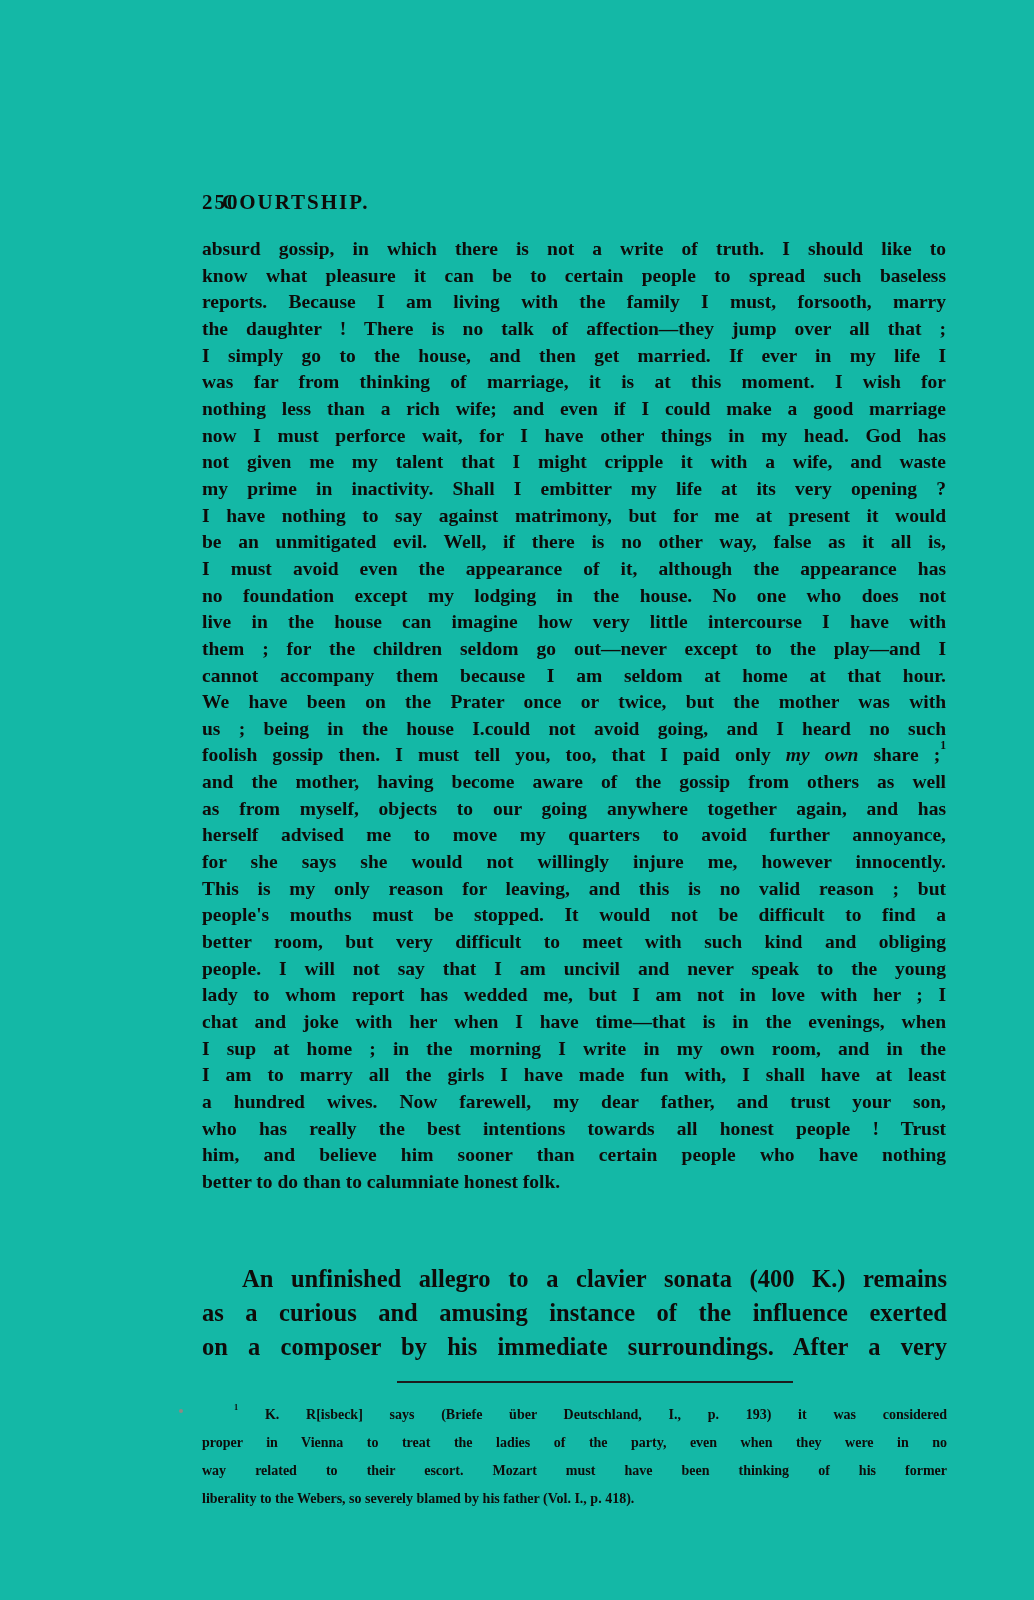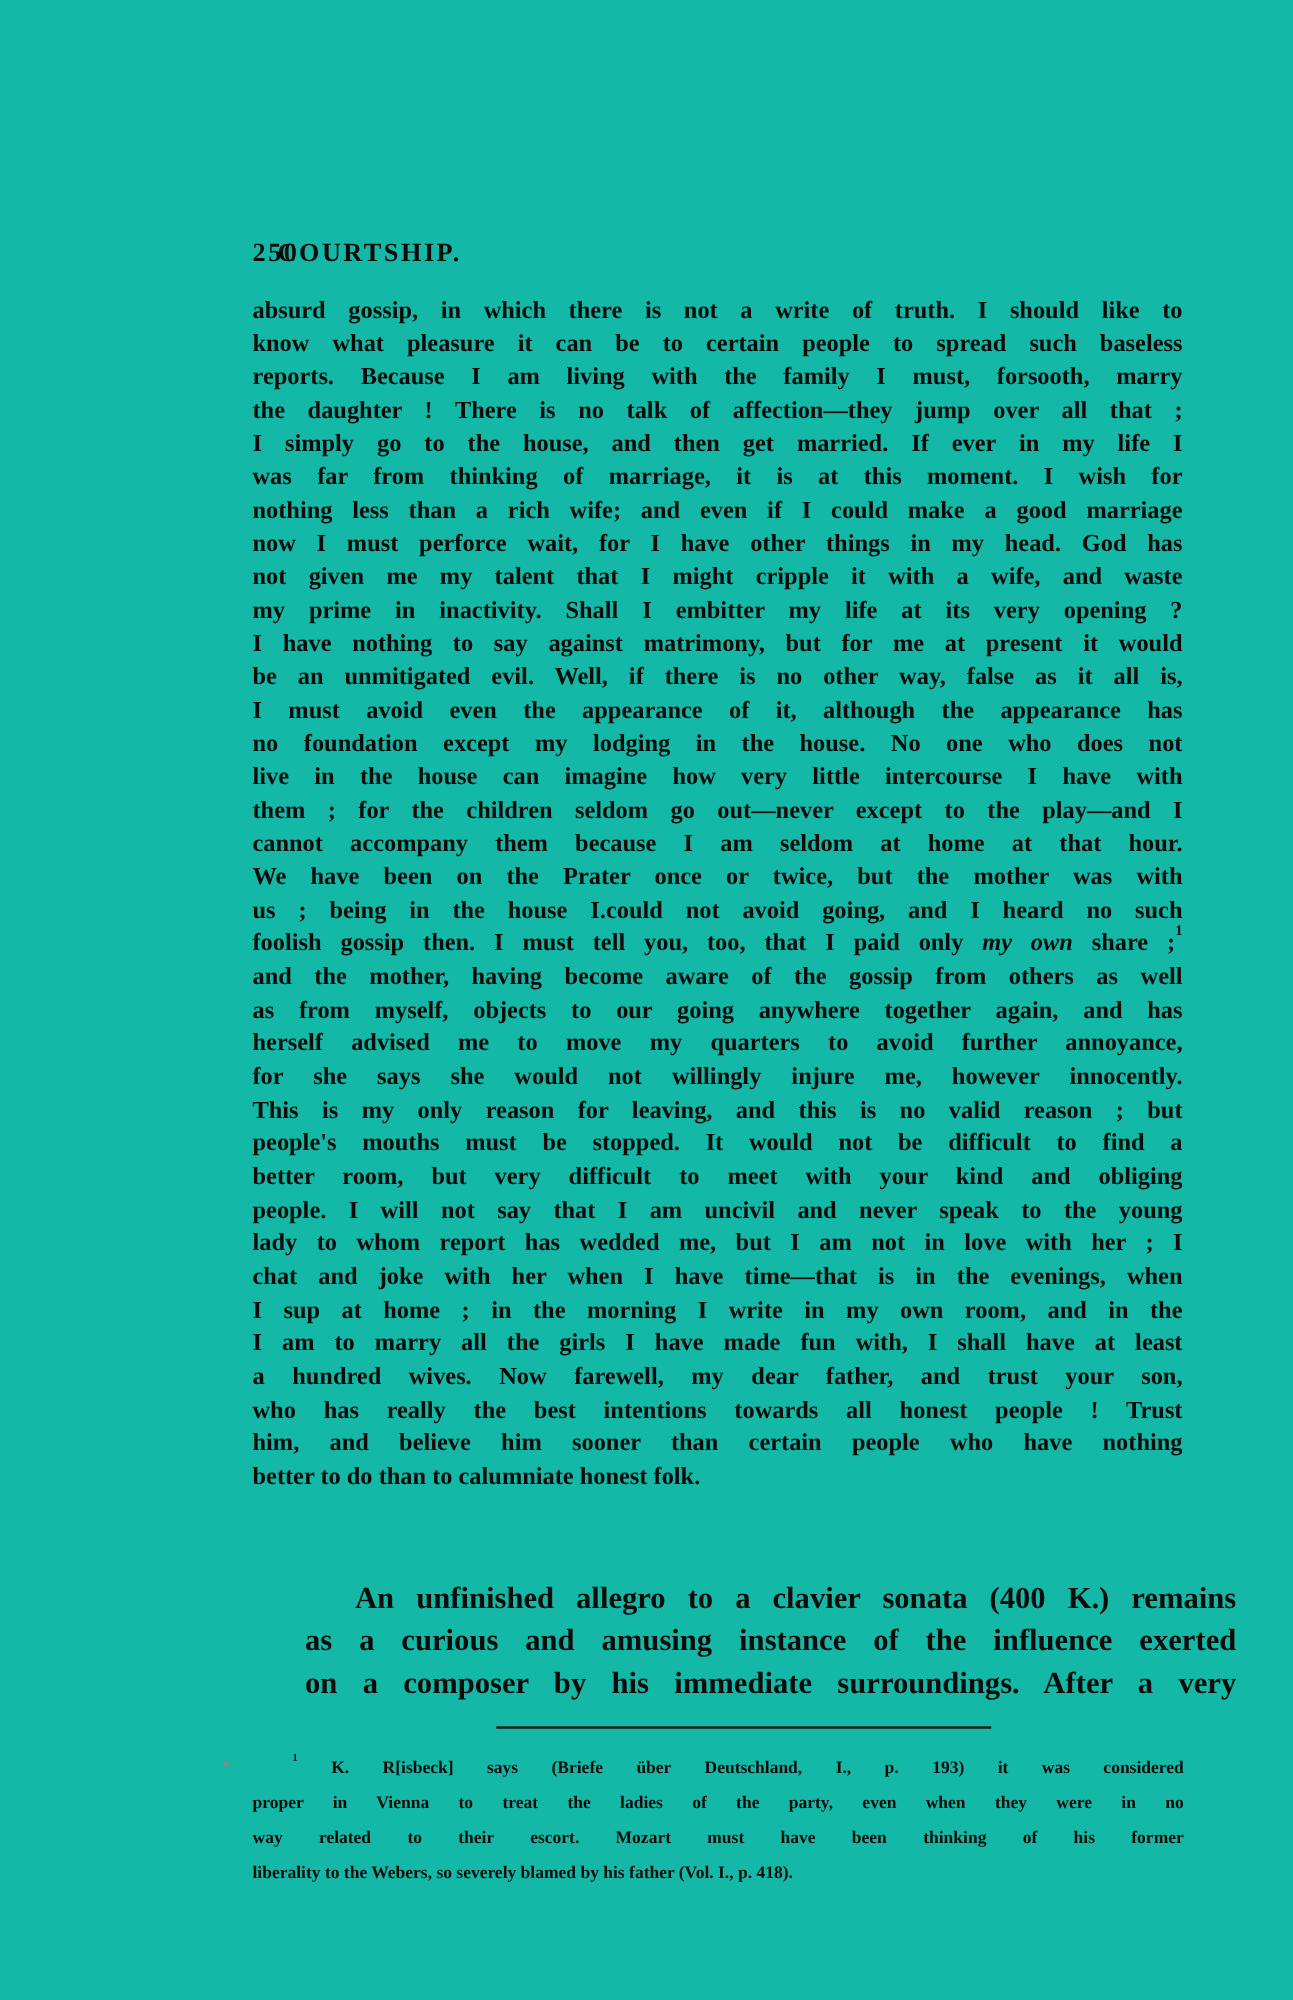--- a/index.html
+++ b/index.html
@@ -18,21 +18,21 @@
 
   .letter {
     position: absolute; top: 236px; left: 202px; width: 744px;
     font-size: 19.5px; line-height: 26.65px;
   }
   .ln { text-align: left; }
   .j { text-align: justify; text-align-last: justify; }
 
   .mainpara {
     position: absolute; top: 1262px; left: 202px; width: 745px;
-    font-size: 24.5px; line-height: 34px; margin-left: 42px;
+    font-size: 24.5px; line-height: 34px;
   }
   .indent1 { text-indent: 40px; }
 
   .fn-rule { position: absolute; top: 1381px; left: 397px; width: 396px; height: 2px; background: #1c1c1c; }
 
   .footnote {
     position: absolute; top: 1401px; left: 202px; width: 745px;
     font-size: 14px; line-height: 28px;
   }
   .fn-indent { text-indent: 32px; }
@@ -74,21 +74,21 @@
     <div class="ln j">us ; being in the house I.could not avoid going, and I heard no such</div>
     <div class="ln j">
       <span>foolish gossip then.  I must tell you, too, that I paid only </span><em>my own</em><span> share ;</span><sup class="ref">1</sup>
     </div>
     <div class="ln j">and the mother, having become aware of the gossip from others as well</div>
     <div class="ln j">as from myself, objects to our going anywhere together again, and has</div>
     <div class="ln j">herself advised me to move my quarters to avoid further annoyance,</div>
     <div class="ln j">for she says she would not willingly injure me, however innocently.</div>
     <div class="ln j">This is my only reason for leaving, and this is no valid reason ; but</div>
     <div class="ln j">people's mouths must be stopped.  It would not be difficult to find a</div>
-    <div class="ln j">better room, but very difficult to meet with your kind and obliging</div>
+    <div class="ln j">better room, but very difficult to meet with such kind and obliging</div>
     <div class="ln j">people.  I will not say that I am uncivil and never speak to the young</div>
     <div class="ln j">lady to whom report has wedded me, but I am not in love with her ; I</div>
     <div class="ln j">chat and joke with her when I have time—that is in the evenings, when</div>
     <div class="ln j">I sup at home ; in the morning I write in my own room, and in the</div>
     <div class="ln j">I am to marry all the girls I have made fun with, I shall have at least</div>
     <div class="ln j">a hundred wives.  Now farewell, my dear father, and trust your son,</div>
     <div class="ln j">who has really the best intentions towards all honest people !  Trust</div>
     <div class="ln j">him, and believe him sooner than certain people who have nothing</div>
     <div class="ln">better to do than to calumniate honest folk.</div>
   </div>

